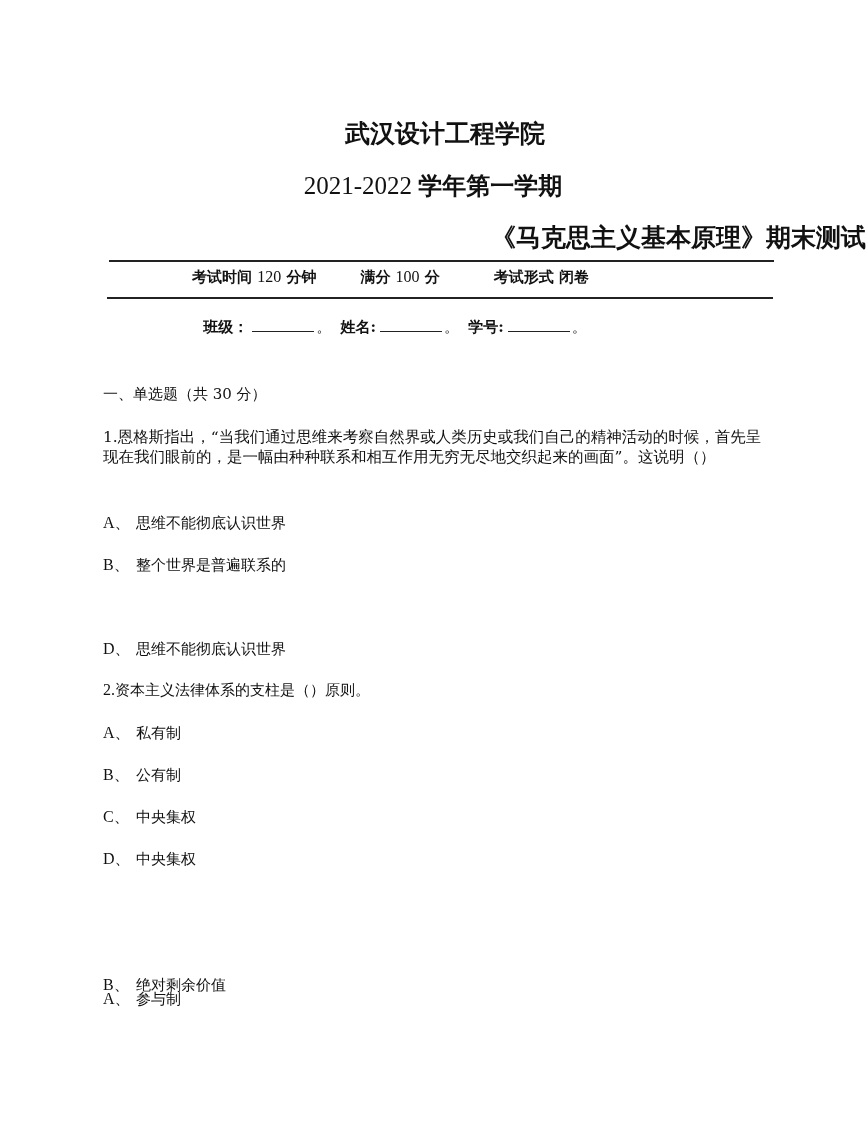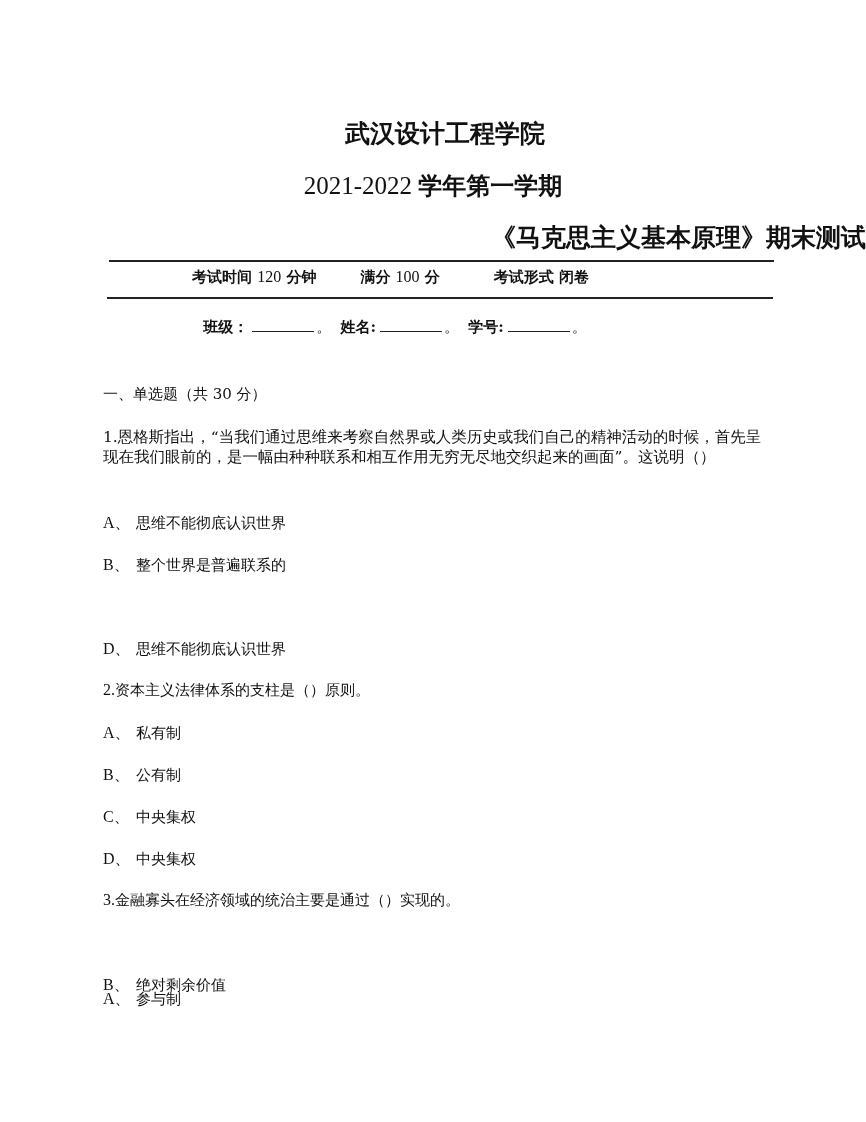--- a/index.html
+++ b/index.html
@@ -74,17 +74,16 @@
   <div class="opt" style="top:513px"><span class="letter">A、</span><span>思维不能彻底认识世界</span></div>
   <div class="opt" style="top:555px"><span class="letter">B、</span><span>整个世界是普遍联系的</span></div>
   <div class="opt" style="top:639px"><span class="letter">D、</span><span>思维不能彻底认识世界</span></div>
 
   <div class="q-line" style="top:681px"><span class="n">2.</span><span>资本主义法律体系的支柱是（）原则。</span></div>
   <div class="opt" style="top:723px"><span class="letter">A、</span><span>私有制</span></div>
   <div class="opt" style="top:765px"><span class="letter">B、</span><span>公有制</span></div>
   <div class="opt" style="top:807px"><span class="letter">C、</span><span>中央集权</span></div>
   <div class="opt" style="top:849px"><span class="letter">D、</span><span>中央集权</span></div>
 
-  <div class="q-line" style="top:891px"><span class="n">3.</span><span>金融寡头在经济领域的统治主要是通过（）实现的。</span></div>
   <div class="opt" style="top:989px"><span class="letter">A、</span><span>参与制</span></div>
   <div class="opt" style="top:975px"><span class="letter">B、</span><span>绝对剩余价值</span></div>
 
 </div>
 
 </body></html>

